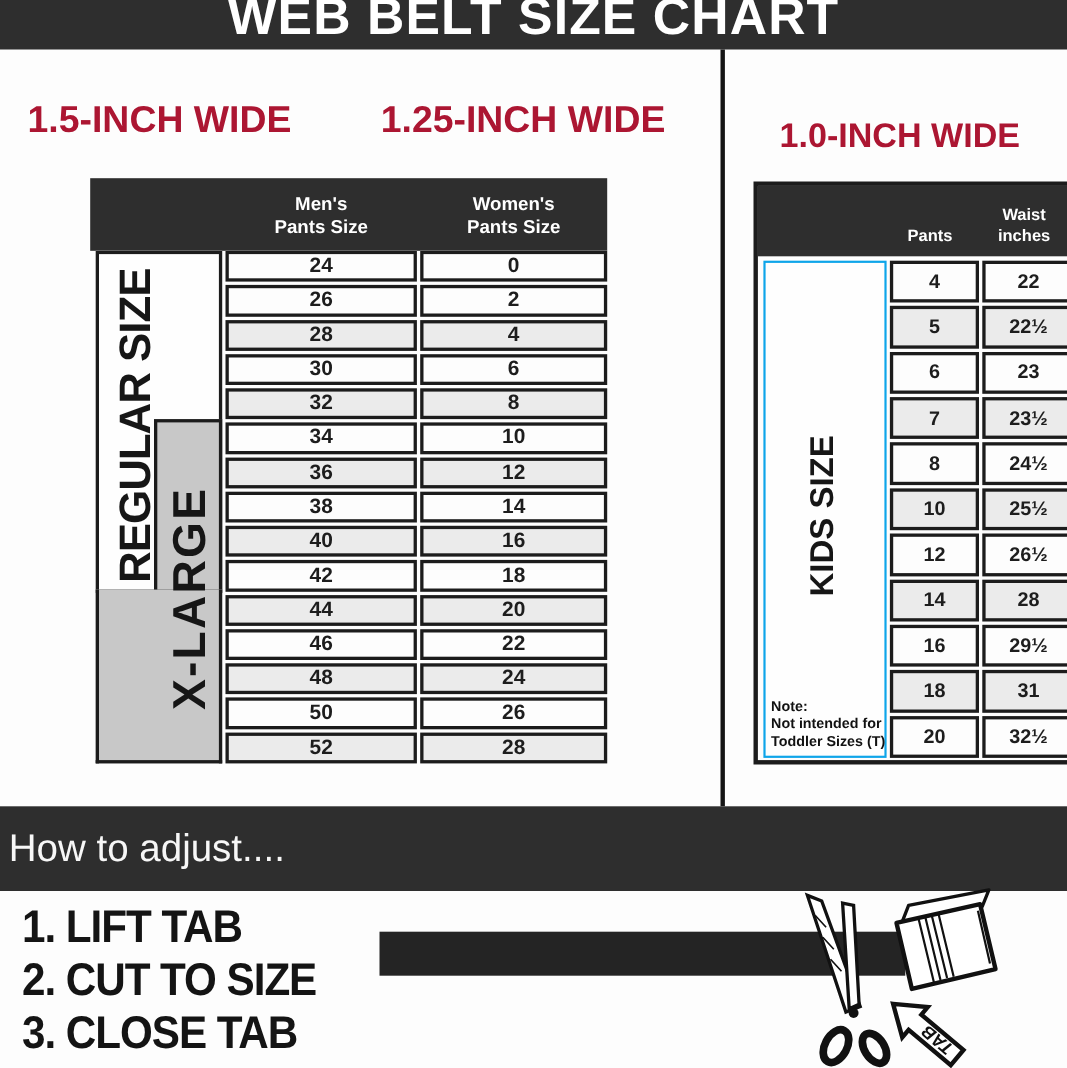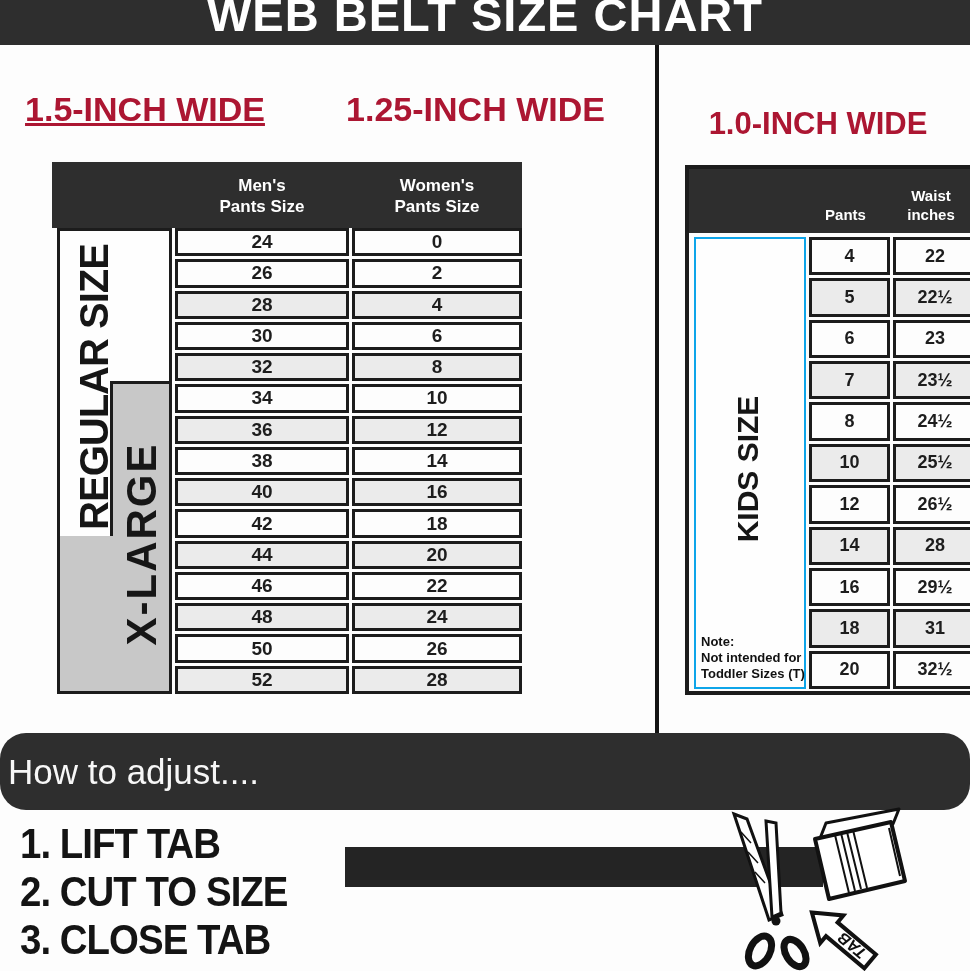--- a/index.html
+++ b/index.html
@@ -20,29 +20,29 @@
     position: absolute; left: 0; top: -13px; width: 100%;
     text-align: center; color: #ffffff; font-weight: bold;
     font-size: 47px; letter-spacing: 1px; white-space: nowrap;
   }
 
   
   .red-head {
     position: absolute; color: #ac1632; font-weight: bold;
     font-size: 34px; text-align: center; white-space: nowrap;
   }
-  #hdr-15   { left: 0;   top: 90px; width: 290px; text-decoration: underline; }
+  #hdr-15   { left: 0;   top: 90px; width: 290px; }
   #hdr-125  { left: 318px; top: 90px; width: 315px; }
   #hdr-10   { left: 668px; top: 106px; width: 300px; font-size: 31px; }
 
   
   .divider-v { position: absolute; left: 655px; top: 45px; width: 4px; height: 688px; background: #141414; }
 
   
-  .adult-table { position: absolute; left: 52px; top: 162px; width: 470px; height: 532px; }
+  .adult-table { position: absolute; left: 82px; top: 162px; width: 470px; height: 532px; }
   .adult-header { position: absolute; left: 0; top: 0; width: 470px; height: 66px; background: #2e2e2e; }
   .col-head {
     position: absolute; top: 13px; color: #ffffff; font-weight: bold;
     font-size: 17px; line-height: 21px; text-align: center;
   }
   #mens-head  { left: 123px; width: 174px; }
   #womens-head{ left: 300px; width: 170px; }
 
   .regular-box {
     position: absolute; left: 5px; top: 66px; width: 115px; height: 311px;
@@ -97,21 +97,20 @@
     font-weight: bold; font-size: 13px; line-height: 16px; color: #111111; text-align: left;
   }
   #size-col  { left: 120px; width: 81px; top: 68px; height: 452px; }
   #waist-col { left: 204px; width: 84px; top: 68px; height: 452px; }
   .kids-table .cell { font-size: 18px; }
 
   
   .howto-bar {
     position: absolute; left: 0; top: 733px; width: 970px; height: 77px;
     background: #2e2e2e;
-    border-radius: 26px;
   }
   .howto-label {
     position: absolute; left: 8px; top: 50%; transform: translateY(-50%);
     color: #f7f7f7; font-size: 35px; font-weight: normal; white-space: nowrap;
   }
   .steps { position: absolute; left: 20px; top: 818px; }
   .step {
     font-weight: bold; font-size: 40px; line-height: 48px; color: #141414;
     letter-spacing: -1px; white-space: nowrap;
     transform: scale(0.96, 1.04); transform-origin: left top;

